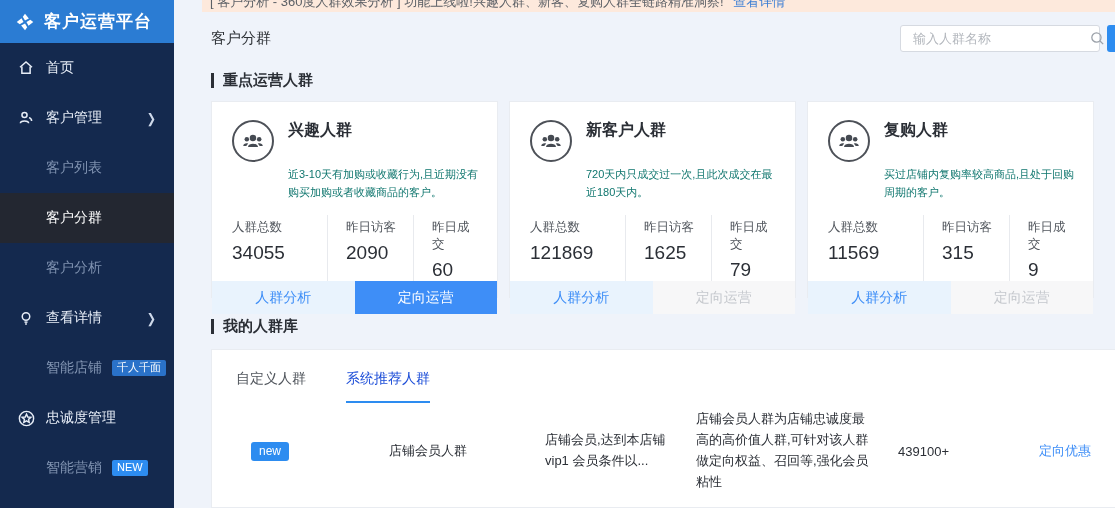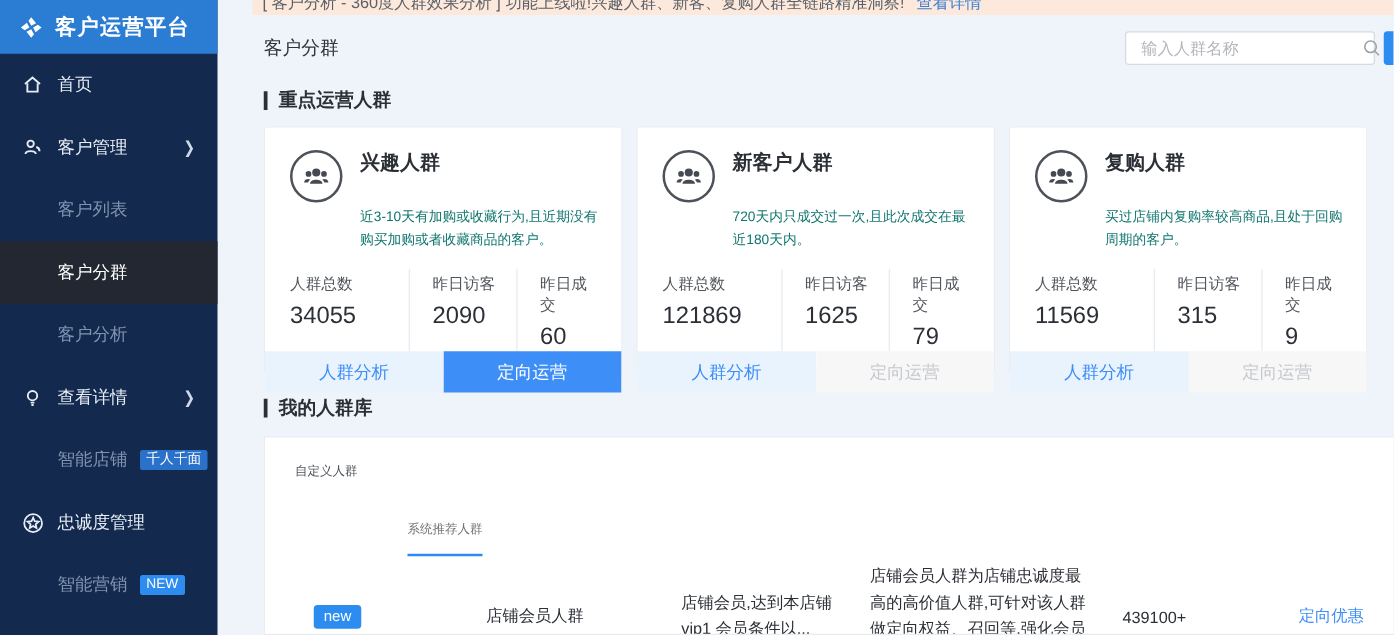--- a/index.html
+++ b/index.html
@@ -52,22 +52,22 @@
   .stat-value { font-size:19px; color:#2b2f36; }
   .card-footer { display:flex; height:33px; flex-shrink:0; font-size:14px; }
   .cf-left { width:50%; background:#e9f3fd; color:#3e8ef7; display:flex; align-items:center; justify-content:center; cursor:pointer; }
   .cf-right { width:50%; display:flex; align-items:center; justify-content:center; cursor:pointer; }
   .cf-right.active { background:#3e8ef7; color:#ffffff; }
   .cf-right.dim { background:#f7f7f8; color:#c5c8cd; }
 
   
   .library-panel { background:#fff; border:1px solid #e9ecf1; border-right:none; margin:13px 0 0 9px; flex:1; padding:20px 0 0 16px; overflow:hidden; }
   .tabs { display:flex; gap:40px; margin-left:8px; }
-  .tab { font-size:10px; color:#51565d; padding-bottom:13px; cursor:pointer; }
-  .tab.active { color:#737373; border-bottom:2px solid #2d8cf0;margin-top:46px; }
+  .tab { font-size:14px; color:#51565d; padding-bottom:13px; cursor:pointer; }
+  .tab.active { color:#1d4ed8; border-bottom:2px solid #2d8cf0; }
   .thead { margin-top:15px; background:#f5f6f8; height:37px; display:flex; align-items:center; padding-left:23px; font-size:13px; color:#51565d; }
   .trow { display:flex; align-items:center; padding-left:23px; height:96px; font-size:13px; color:#2b2f36; }
   .c1 { width:138px; } .c2 { width:156px; } .c3 { width:151px; padding-right:18px; }
   .c4 { width:202px; padding-right:24px; } .c5 { width:141px; } .c6 { flex:1; }
   .cell-multiline { line-height:1.6; }
   .help-icon { display:inline-flex; width:14px; height:14px; border:1px solid #b6bac0; border-radius:50%; color:#9599a0; font-size:10px; align-items:center; justify-content:center; margin-left:4px; vertical-align:-2px; cursor:pointer; }
   .new-badge { display:inline-block; background:#2d8cf0; color:#fff; font-size:12px; padding:3px 8px 4px; border-radius:3px; line-height:1; }
   .link { color:#3e8ef7; cursor:pointer; }
 </style>
 </head>

